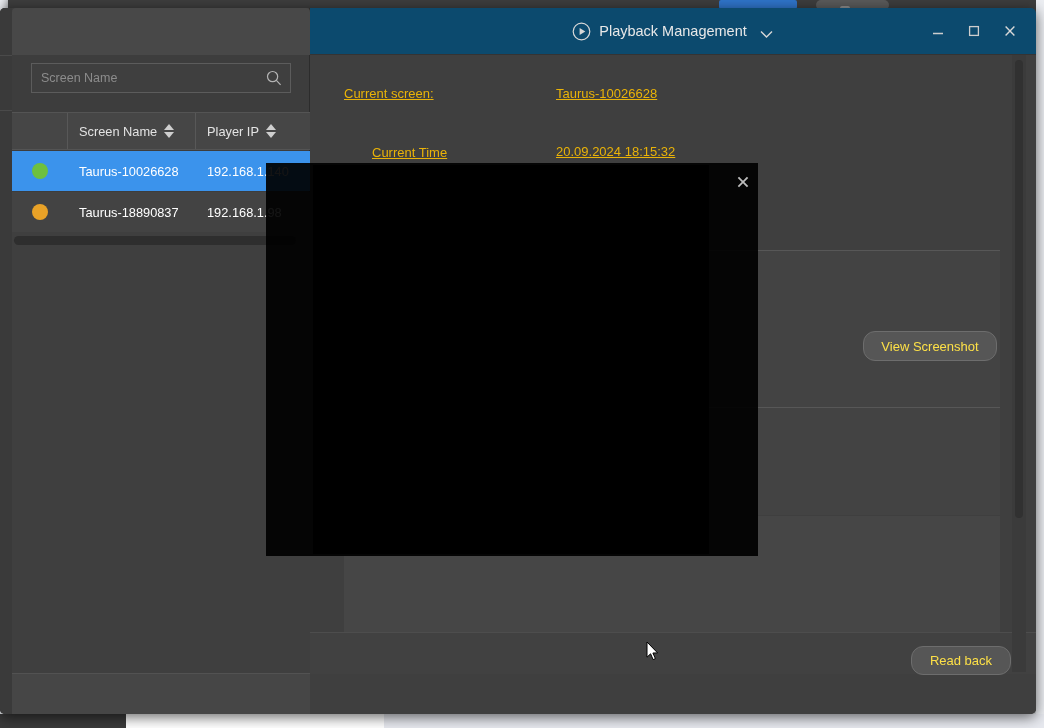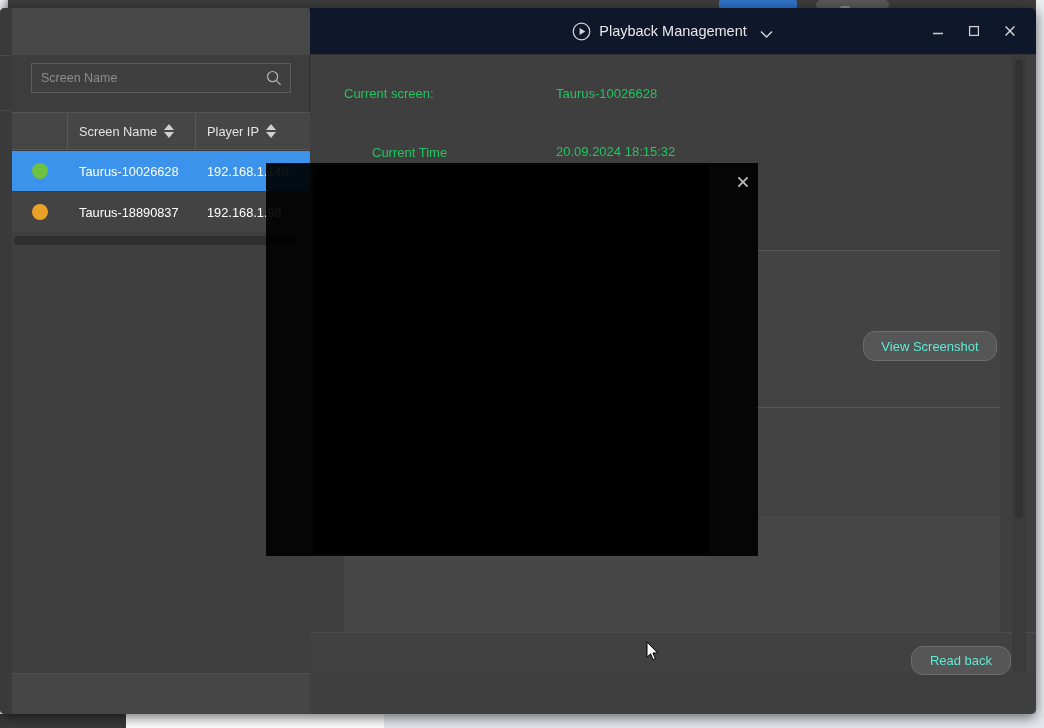--- a/index.html
+++ b/index.html
@@ -153,21 +153,21 @@
   
   .dialog {
     position: absolute; left: 310px; top: 0px;
     width: 726px; height: 706px;
     background: #3f3f3f;
     border-radius: 0 5px 5px 0;
     overflow: hidden;
   }
   .dialog-title {
     position: absolute; left: 0; top: 0; width: 726px; height: 47px;
-    background: #0f172a;
+    background: #0c4a6e;
     border-bottom: 1px solid #343434;
   }
   .dlg-title-center {
     position: absolute; left: 0; top: 0; width: 726px; height: 46px;
     display: flex; align-items: center; justify-content: center;
     gap: 8px; color: #e8e8e8; font-size: 14.5px;
   }
   .play-icon { width: 19px; height: 19px; display: block; }
   .chev-down { width: 15px; height: 10px; display: block; margin-left: 4px; }
 
@@ -178,21 +178,21 @@
   .win-btn {
     width: 36px; height: 34px; display: flex; align-items: center; justify-content: center;
   }
   .win-btn svg { display: block; }
 
   
   .dlg-scroll {
     position: absolute; left: 0; top: 47px; width: 726px; height: 617px;
     background: #3f3f3f;
   }
-  .info-row { position: absolute; font-size: 13px; color: #22c55e; white-space: nowrap; }
+  .info-row { position: absolute; font-size: 13px; color: #eab308; white-space: nowrap; text-decoration: underline; }
   .lbl { left: 34px; }
   .lbl-indent { left: 62px; }
   .val { left: 246px; }
 
   .divider {
     position: absolute; left: 34px; width: 656px; height: 1px;
     background: #575757;
   }
 
   .card-a {
@@ -204,21 +204,21 @@
     background: #434343;
   }
   .card-c {
     position: absolute; left: 34px; top: 461px; width: 656px; height: 158px;
     background: #464646;
   }
 
   .btn {
     position: absolute;
     background: #565656; border: 1px solid #6d6d6d;
-    color: #5eead4; font-size: 13px;
+    color: #fde047; font-size: 13px;
     display: flex; align-items: center; justify-content: center;
     border-radius: 12px;
     font-family: "Liberation Sans", sans-serif;
     cursor: pointer;
   }
   .btn-view { left: 553px; top: 276px; width: 134px; height: 30px; }
 
   
   .dlg-footer {
     position: absolute; left: 0; top: 624px; width: 726px; height: 42px;

